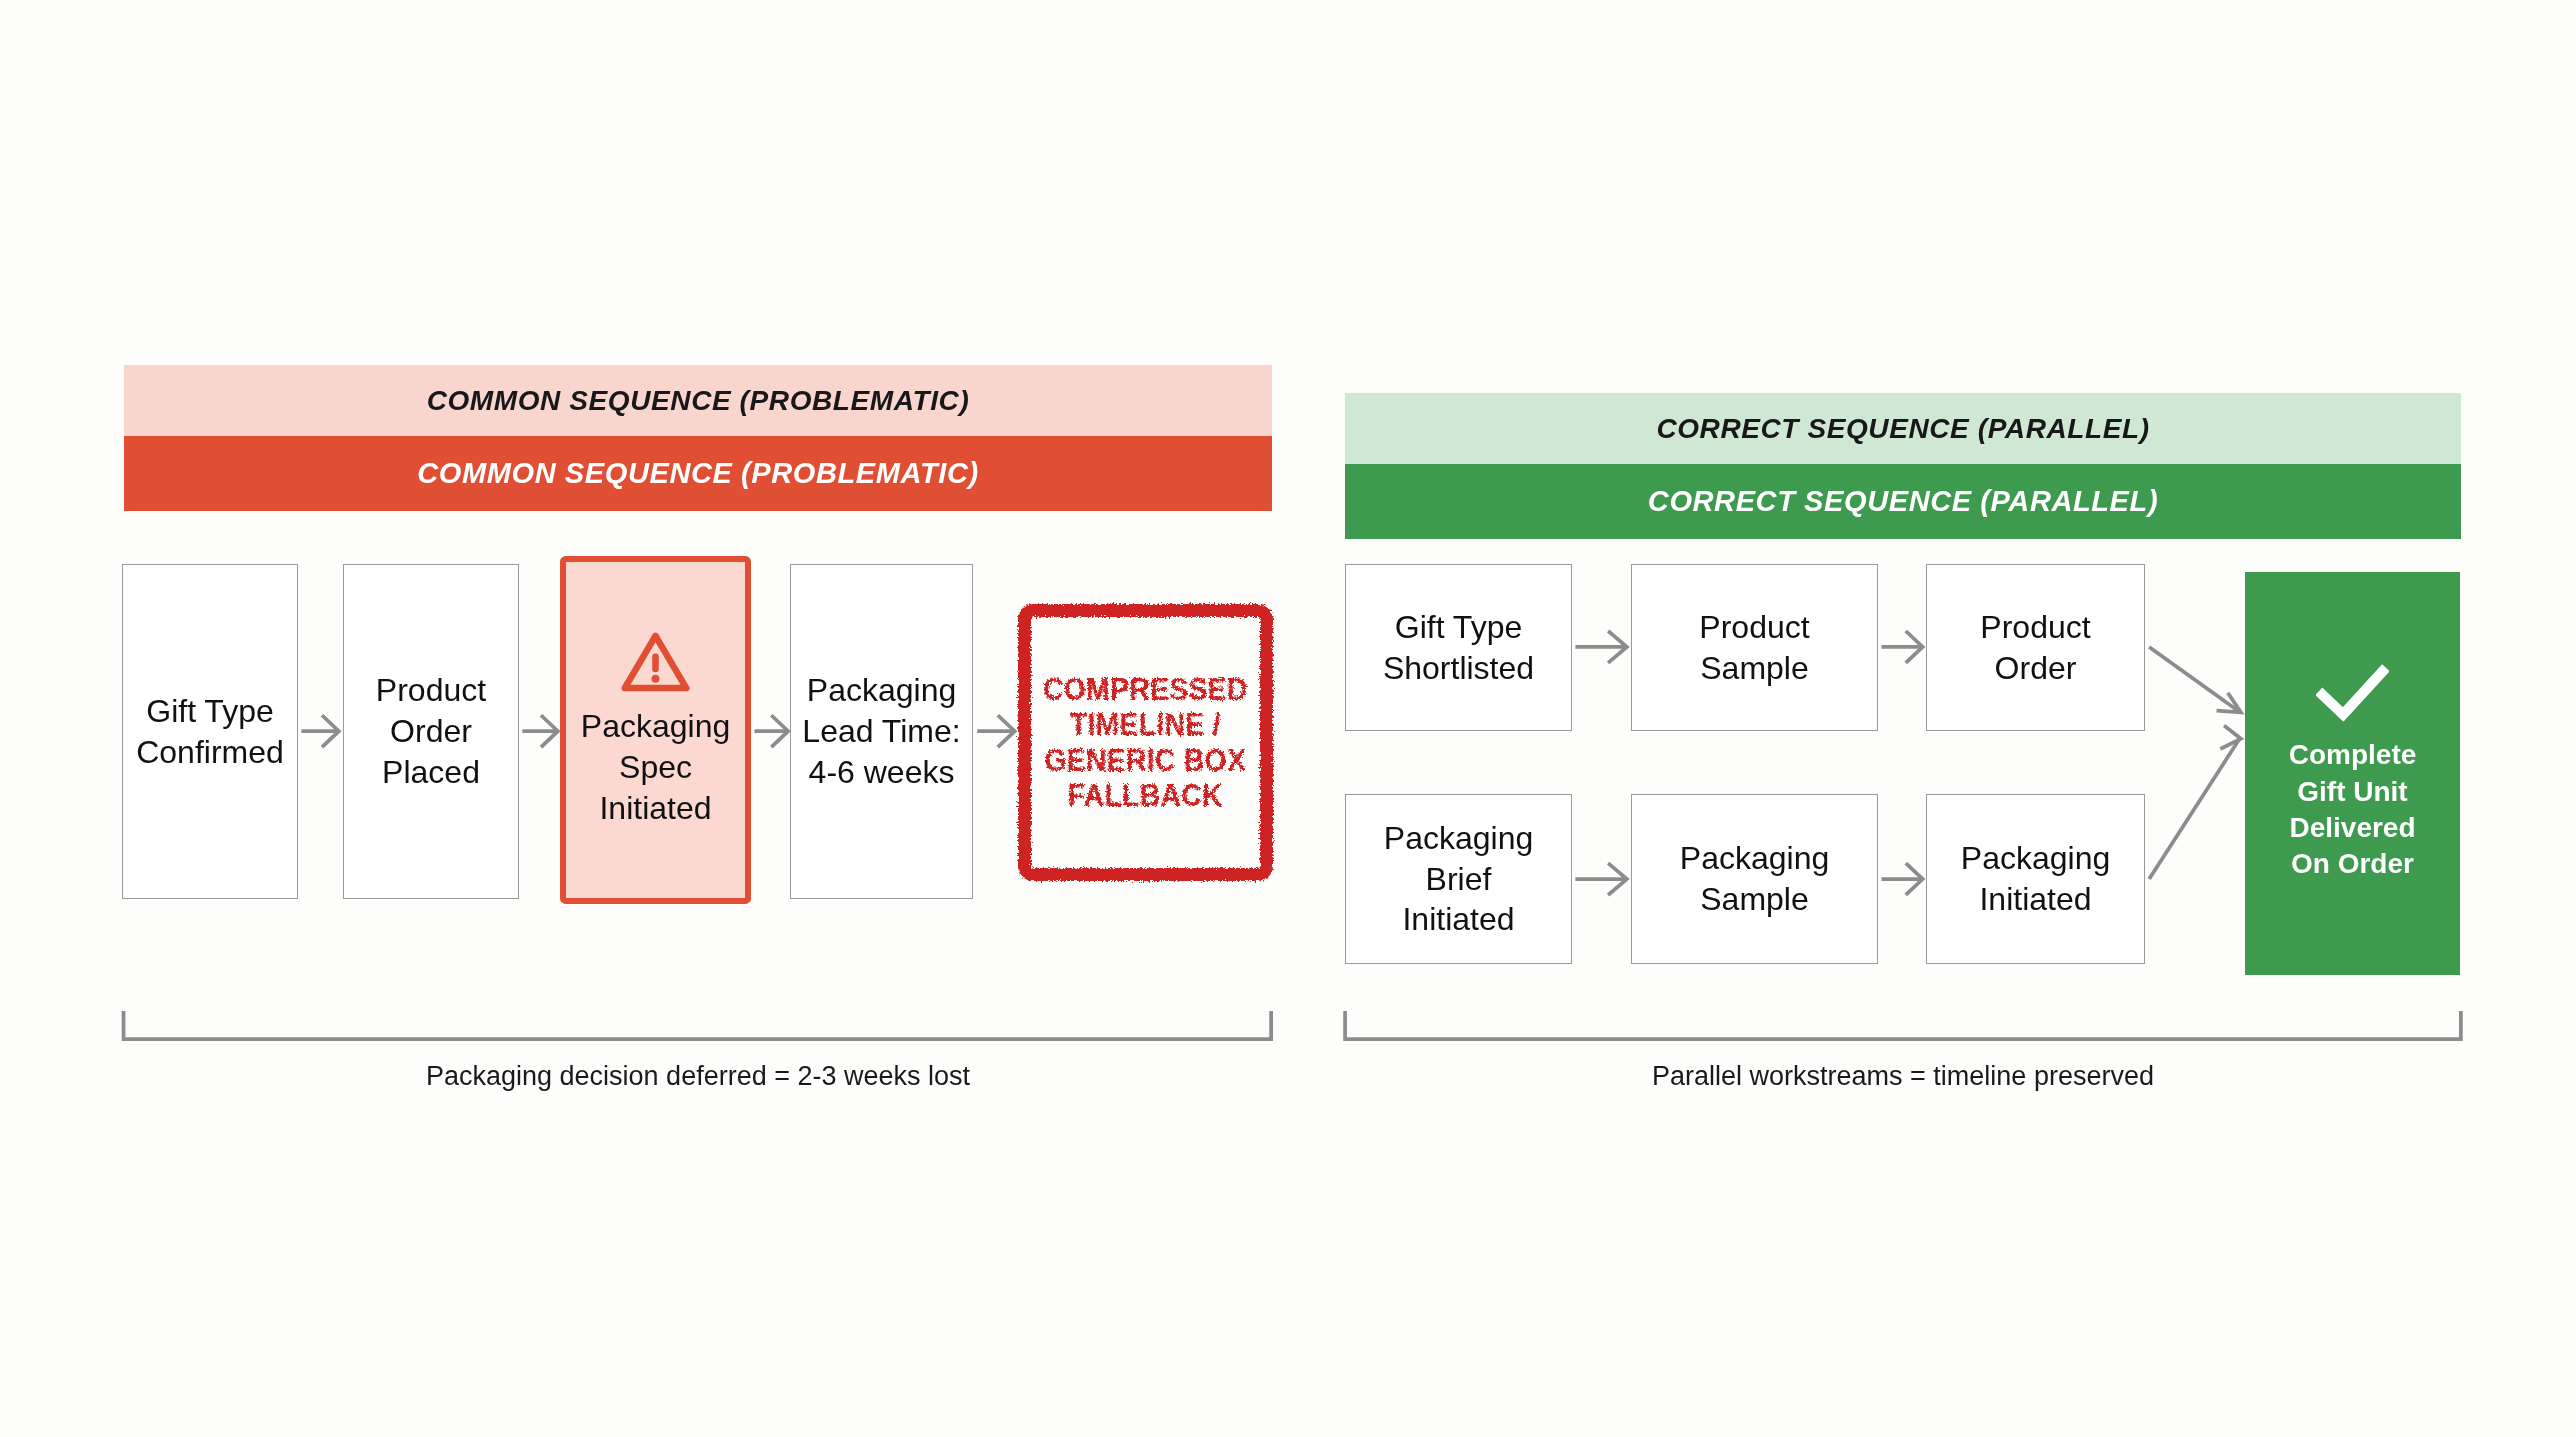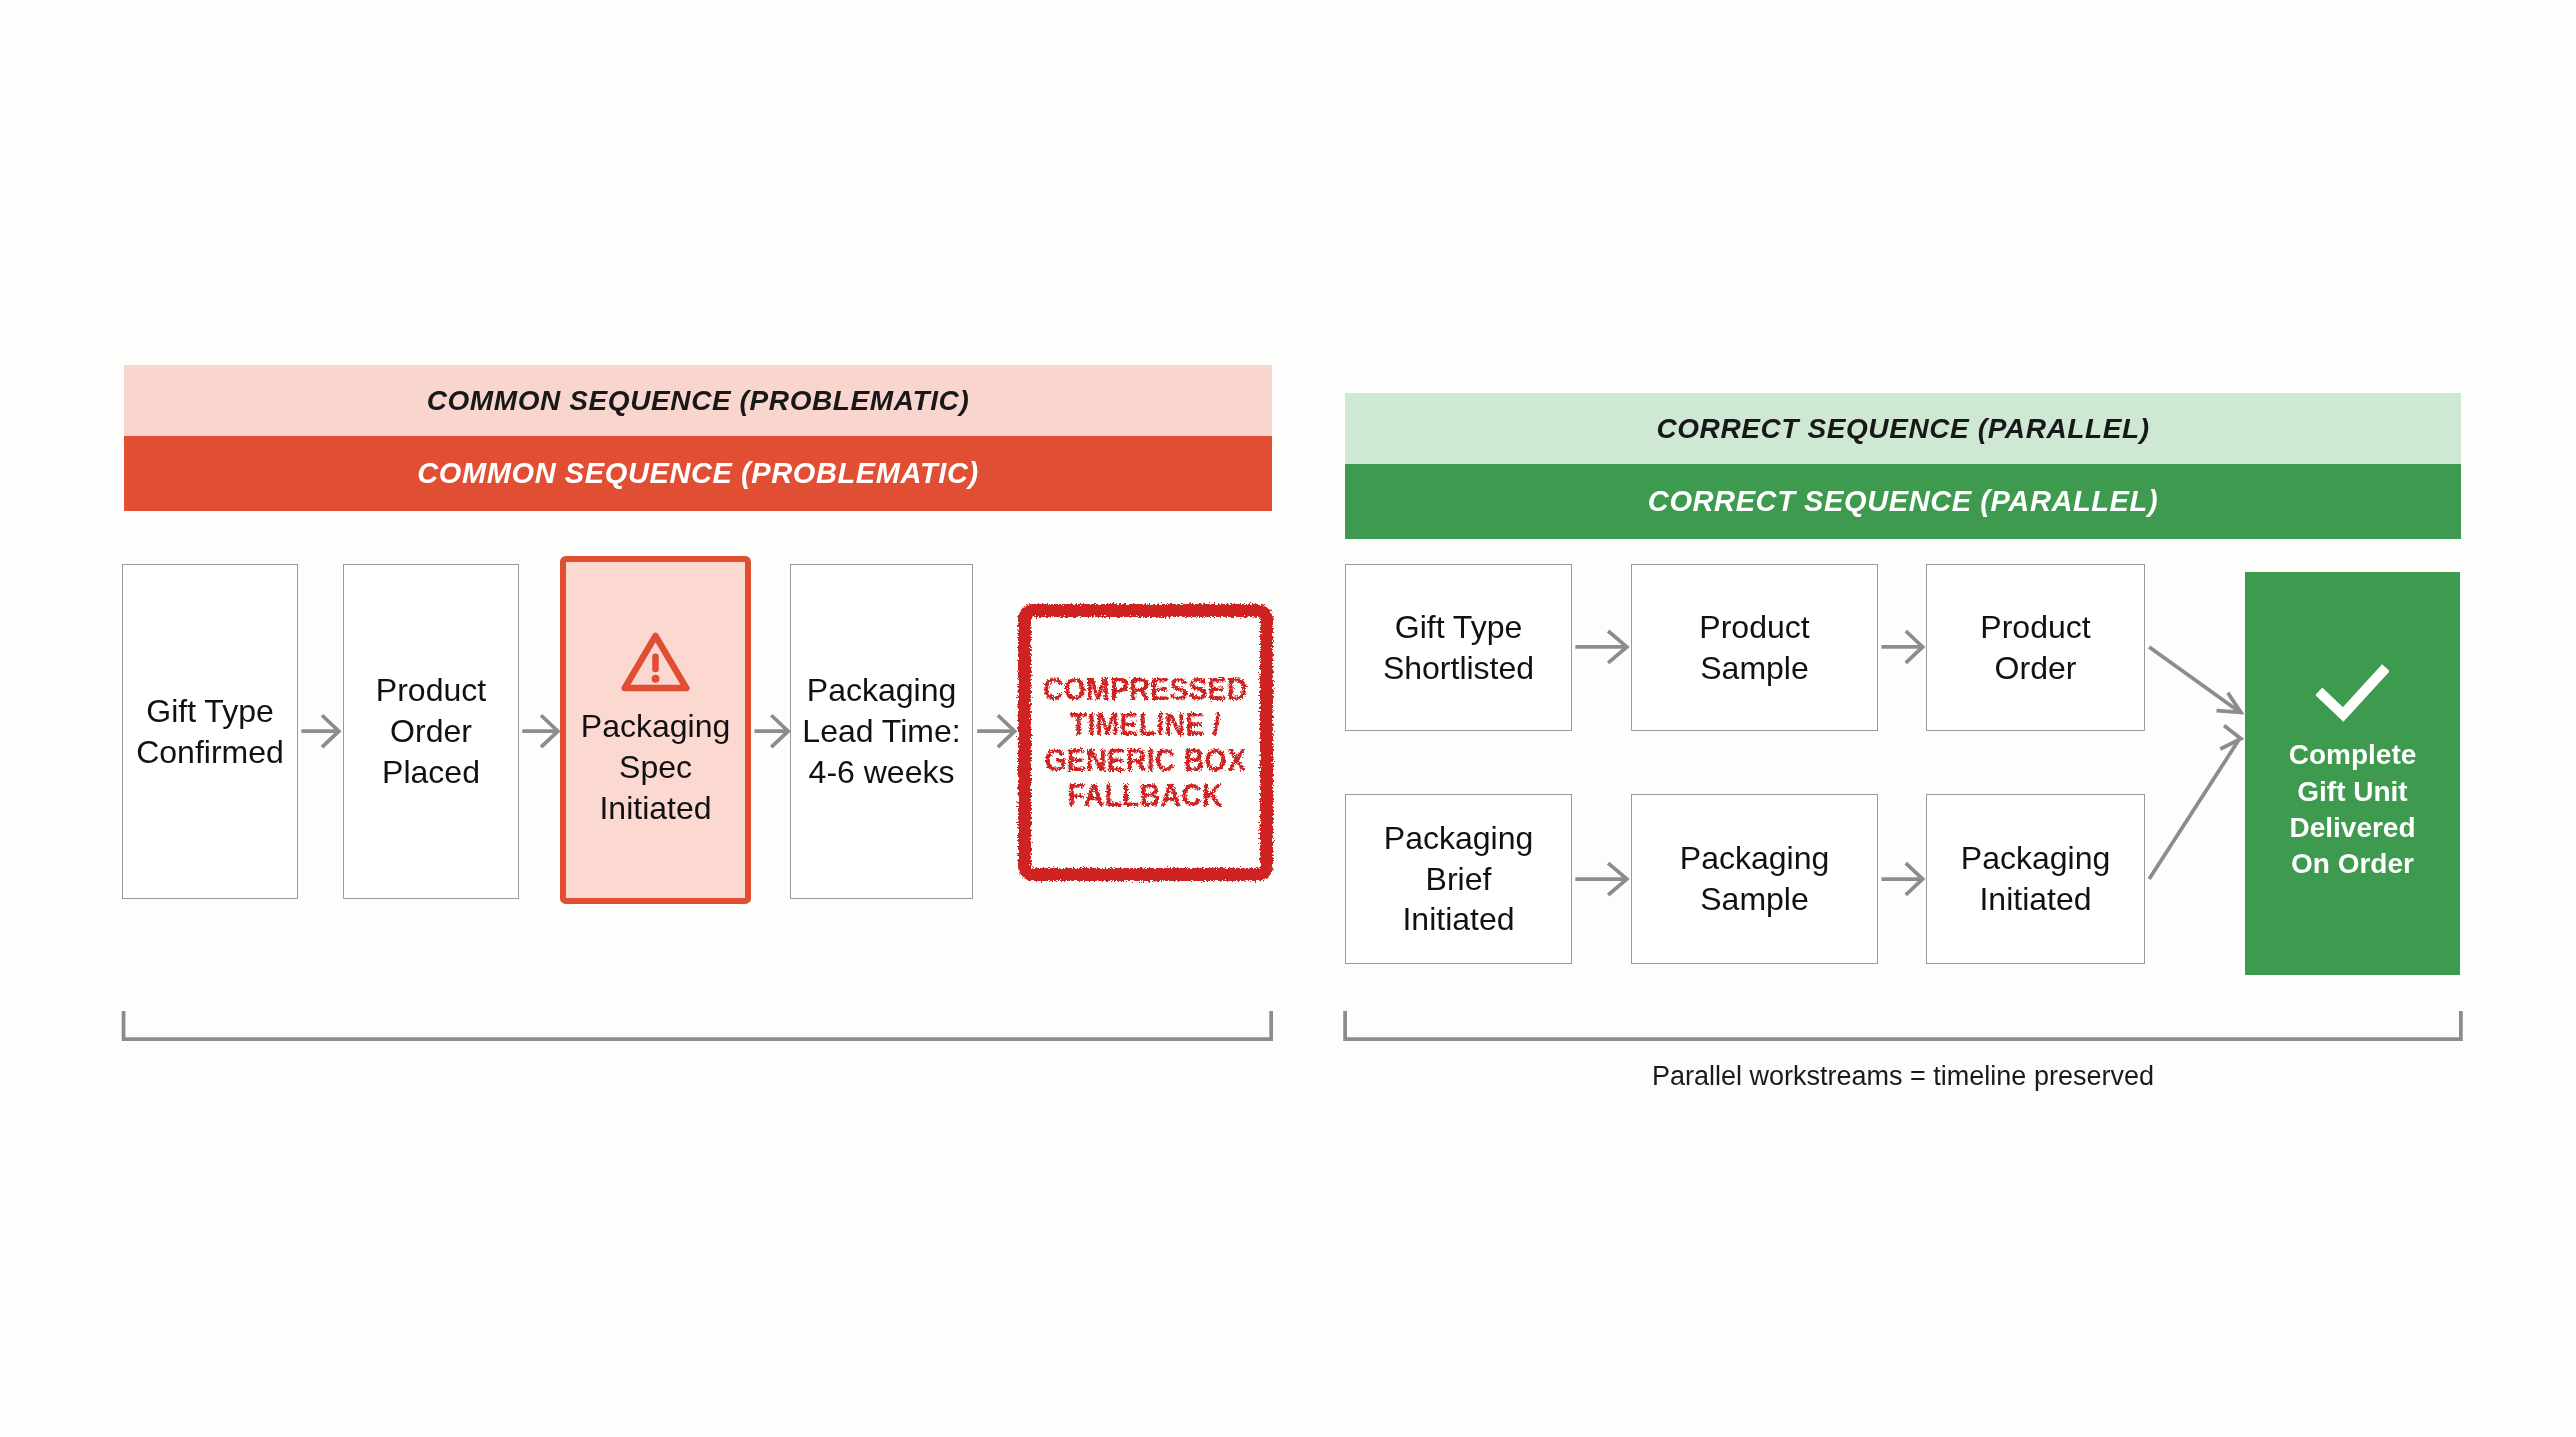--- a/index.html
+++ b/index.html
@@ -216,20 +216,21 @@
       <line x1="1044" y1="781" x2="1082" y2="781"></line>
       <polyline points="1066,764 1084,781 1066,798"></polyline>
     </g>
   </svg>
 
   <svg class="conn" style="left:0; top:0; width:2576px; height:1438px;" viewBox="0 0 2752 1536" width="2576" height="1438">
     <g stroke="#8c8c8c" stroke-width="4" fill="none">
       <polyline points="132,1080 132,1110 1358,1110 1358,1080"></polyline>
     </g>
   </svg>
+  <div class="caption" style="left:124px; top:1061px; width:1148px;">Packaging decision deferred = 2-3 weeks lost</div>
 
   <div class="panel panel-right">
     <div class="hdr-light right-light">CORRECT SEQUENCE (PARALLEL)</div>
     <div class="hdr-solid right-solid">CORRECT SEQUENCE (PARALLEL)</div>
   </div>
 
   <div class="node" style="left:1345px; top:564px; width:227px; height:167px;">
     <span>
       <span>Gift Type</span><br>
       <span>Shortlisted</span>

